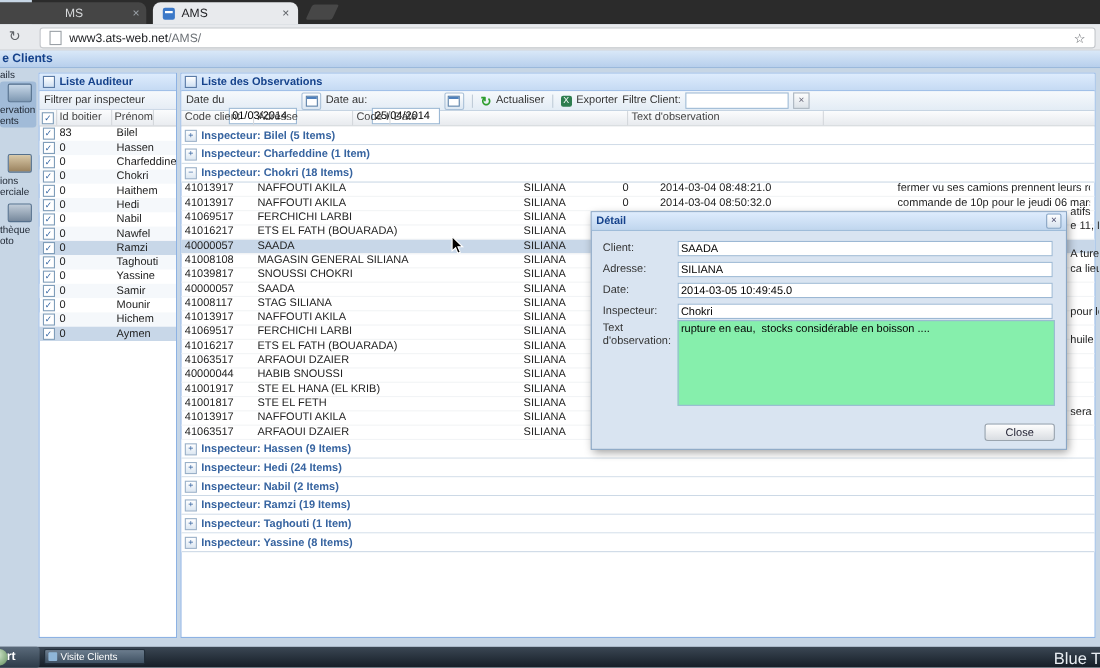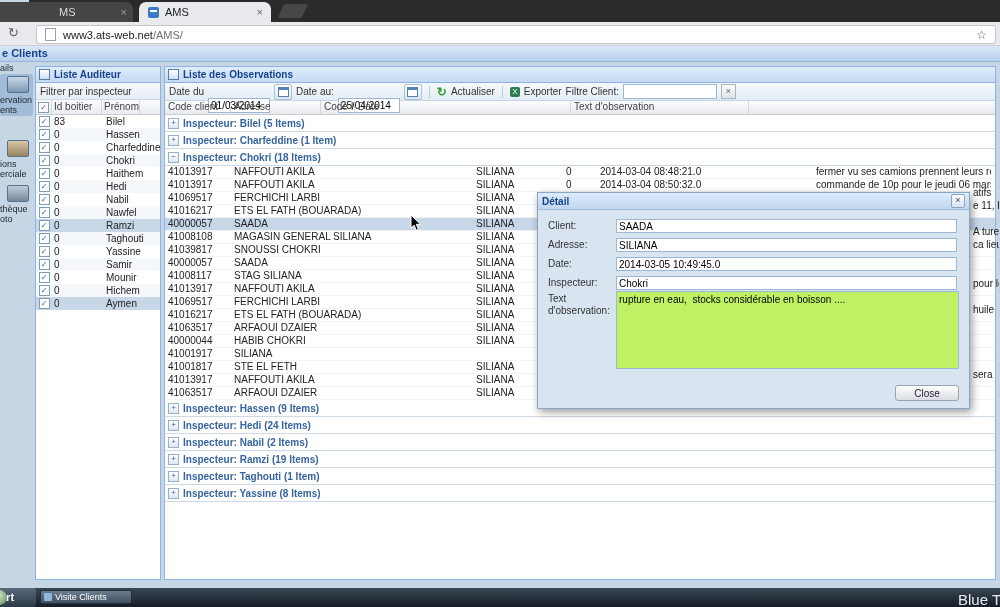--- a/index.html
+++ b/index.html
@@ -100,21 +100,21 @@
   .dhead{height:16px;background:linear-gradient(#deecfd,#c0d6ee);display:flex;align-items:center;
          font-size:10px;font-weight:bold;color:#15428b;padding:0 4px;border-bottom:1px solid #9fbcd9;}
   .dclose{margin-left:auto;width:12px;height:12px;background:linear-gradient(#fff,#d7e2ee);border:1px solid #8aa6c4;
           color:#446;font-size:9px;line-height:10px;text-align:center;border-radius:2px;font-weight:normal;}
   .drow{position:absolute;left:10px;right:12px;height:14px;display:flex;}
   .dlabel{width:68px;font-size:10px;color:#333;line-height:14px;flex:0 0 auto;}
   .dinput{flex:1 1 auto;height:14px;border:1px solid #9cb8d4;font-size:10px;padding:0 2px;
           font-family:inherit;box-sizing:border-box;background:#fff;}
   .dobs-label{position:absolute;left:10px;top:100px;width:66px;font-size:10px;color:#333;line-height:12px;}
   .dobs{position:absolute;left:78px;top:98px;width:343px;height:78px;border:1px solid #9cb8d4;font-size:10px;
-        font-family:inherit;padding:2px;box-sizing:border-box;resize:none;background:#bef264;}
+        font-family:inherit;padding:2px;box-sizing:border-box;resize:none;background:#86efac;}
   .dbtn{position:absolute;right:10px;bottom:7px;width:64px;height:16px;background:linear-gradient(#fefefe,#d9dde2);
         border:1px solid #9aa4ae;border-radius:3px;text-align:center;font-size:10px;line-height:15px;color:#223;box-sizing:border-box;}
 
   
   .taskbar{position:absolute;left:0;top:588px;width:100%;height:19px;background:linear-gradient(#3b4754,#151d26);}
   .start{position:absolute;left:0;top:0;height:19px;width:36px;color:#fff;font-size:11px;font-weight:bold;
          line-height:19px;padding-left:0;box-sizing:border-box;background:linear-gradient(#5a6a7a,#2c3a48);
          border-radius:0 3px 3px 0;overflow:hidden;}
   .start:before{content:"";position:absolute;left:-8px;top:2px;width:15px;height:15px;border-radius:50%;
                 background:radial-gradient(circle at 35% 35%,#d8ecd2,#5d8a58);}
@@ -448,28 +448,29 @@
         <div class="orow">
           <span class="ocell" style="width: 66px;">41063517</span>
           <span class="ocell" style="width: 242px;">ARFAOUI DZAIER</span>
           <span class="ocell" style="width: 90px;">SILIANA</span>
           <span class="ocell" style="width: 34px;"></span>
           <span class="ocell" style="width: 216px;"></span>
           <span class="ocell" style="width: 178px;"></span>
         </div>
         <div class="orow">
           <span class="ocell" style="width: 66px;">40000044</span>
-          <span class="ocell" style="width: 242px;">HABIB CHOKRI</span>
+          <span class="ocell" style="width: 242px;">HABIB SNOUSSI</span>
           <span class="ocell" style="width: 90px;">SILIANA</span>
           <span class="ocell" style="width: 34px;"></span>
           <span class="ocell" style="width: 216px;"></span>
           <span class="ocell" style="width: 178px;"></span>
         </div>
         <div class="orow">
           <span class="ocell" style="width: 66px;">41001917</span>
+          <span class="ocell" style="width: 242px;">STE EL HANA (EL KRIB)</span>
           <span class="ocell" style="width: 90px;">SILIANA</span>
           <span class="ocell" style="width: 34px;"></span>
           <span class="ocell" style="width: 216px;"></span>
           <span class="ocell" style="width: 178px;"></span>
         </div>
         <div class="orow">
           <span class="ocell" style="width: 66px;">41001817</span>
           <span class="ocell" style="width: 242px;">STE EL FETH</span>
           <span class="ocell" style="width: 90px;">SILIANA</span>
           <span class="ocell" style="width: 34px;"></span>

